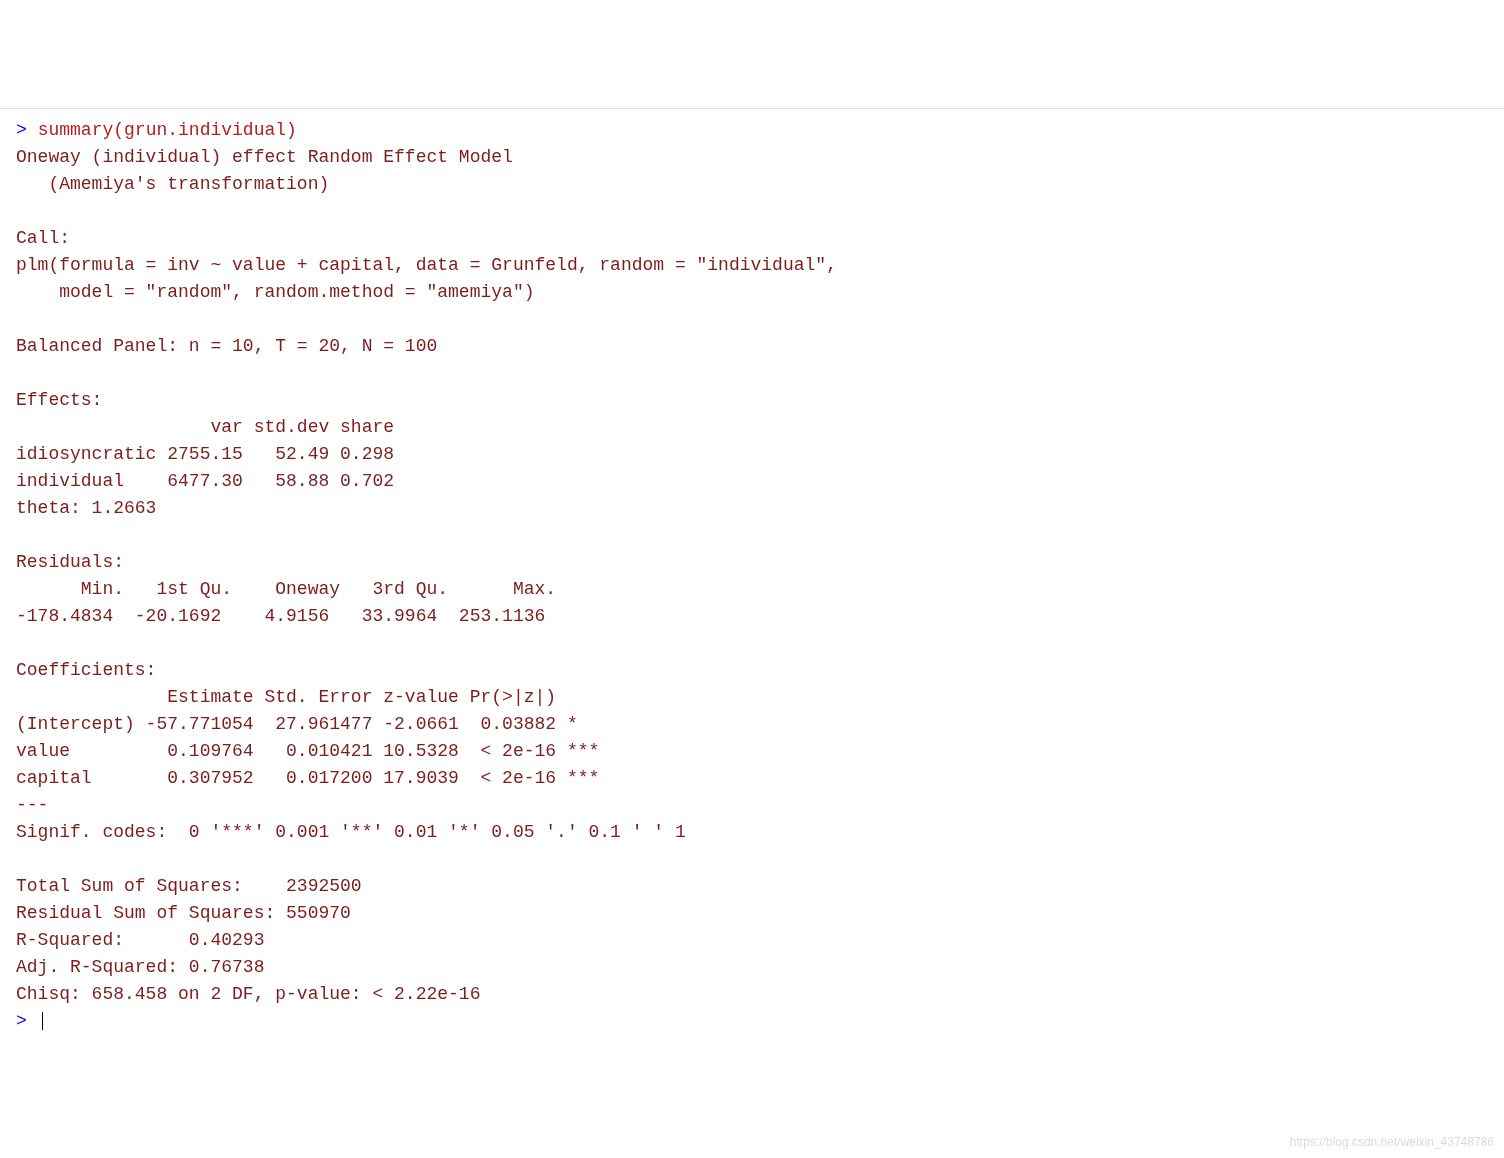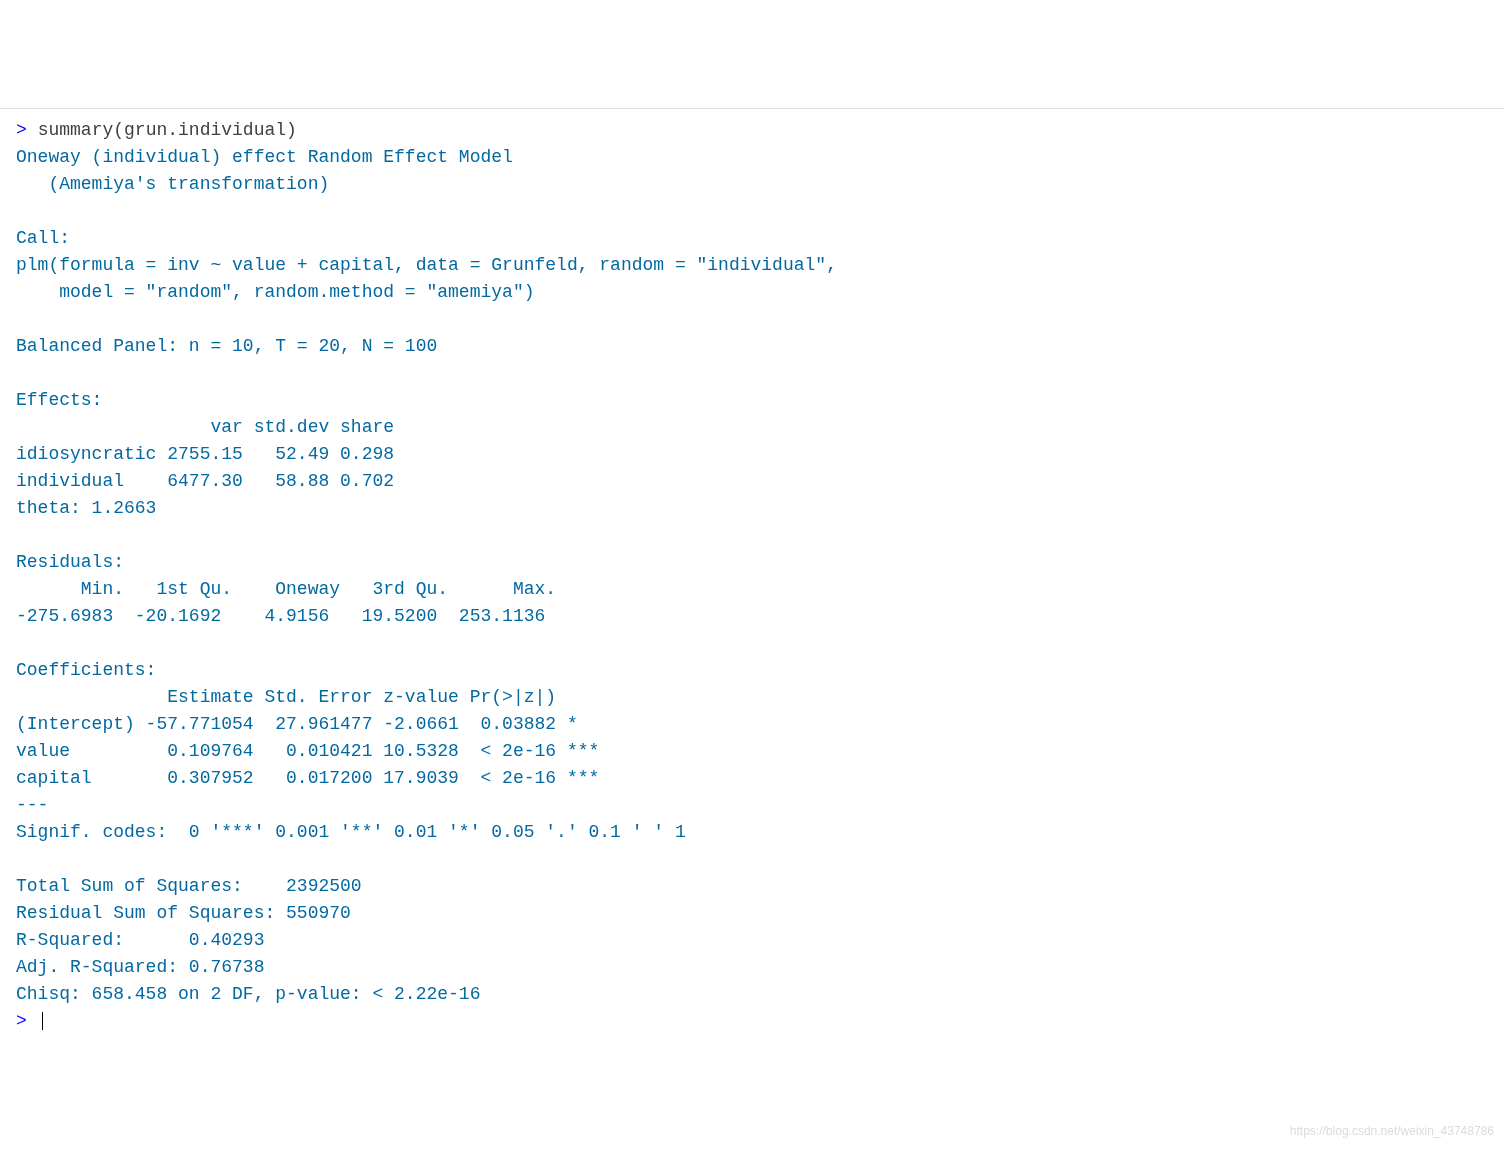--- a/index.html
+++ b/index.html
@@ -19,28 +19,28 @@
     }
     .console {
       padding: 8px 16px;
       border-top: 1px solid #e0e0e0;
       background: #ffffff;
     }
     .prompt {
       color: #0000ff;
     }
     .command {
-      color: #404040;
+      color: #b91c1c;
     }
     .output {
-      color: #0369a1;
+      color: #7f1d1d;
     }
     .watermark {
       position: fixed;
-      bottom: 18px;
+      bottom: 7px;
       right: 10px;
       font-size: 12px;
       color: rgba(150, 150, 150, 0.35);
       font-family: Arial, sans-serif;
     }
     .cursor {
       display: inline-block;
       width: 1px;
       height: 18px;
       background: #000;
@@ -64,21 +64,21 @@
 <span class="output">Balanced Panel: n = 10, T = 20, N = 100</span>
 
 <span class="output">Effects:</span>
 <span class="output">                  var std.dev share</span>
 <span class="output">idiosyncratic 2755.15   52.49 0.298</span>
 <span class="output">individual    6477.30   58.88 0.702</span>
 <span class="output">theta: 1.2663</span>
 
 <span class="output">Residuals:</span>
 <span class="output">      Min.   1st Qu.    Oneway   3rd Qu.      Max. </span>
-<span class="output">-275.6983  -20.1692    4.9156   19.5200  253.1136 </span>
+<span class="output">-178.4834  -20.1692    4.9156   33.9964  253.1136 </span>
 
 <span class="output">Coefficients:</span>
 <span class="output">              Estimate Std. Error z-value Pr(&gt;|z|)    </span>
 <span class="output">(Intercept) -57.771054  27.961477 -2.0661  0.03882 *  </span>
 <span class="output">value         0.109764   0.010421 10.5328  &lt; 2e-16 ***</span>
 <span class="output">capital       0.307952   0.017200 17.9039  &lt; 2e-16 ***</span>
 <span class="output">---</span>
 <span class="output">Signif. codes:  0 '***' 0.001 '**' 0.01 '*' 0.05 '.' 0.1 ' ' 1</span>
 
 <span class="output">Total Sum of Squares:    2392500</span>

